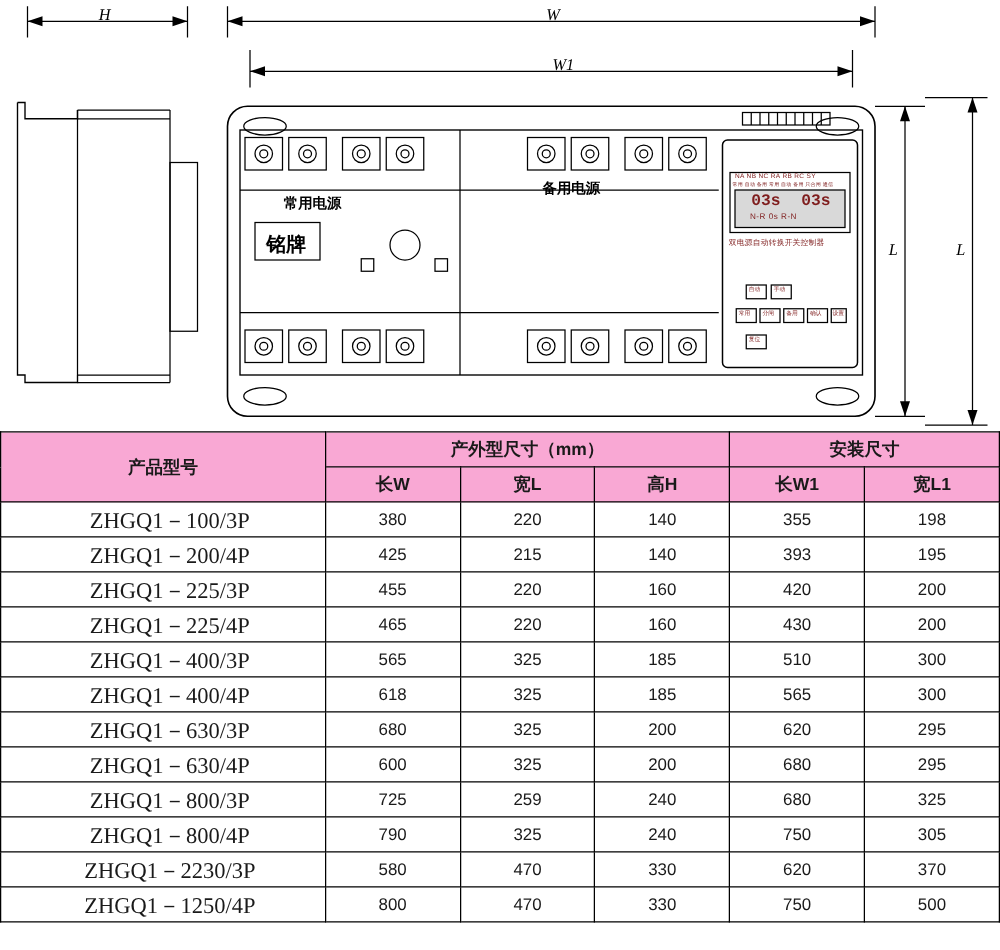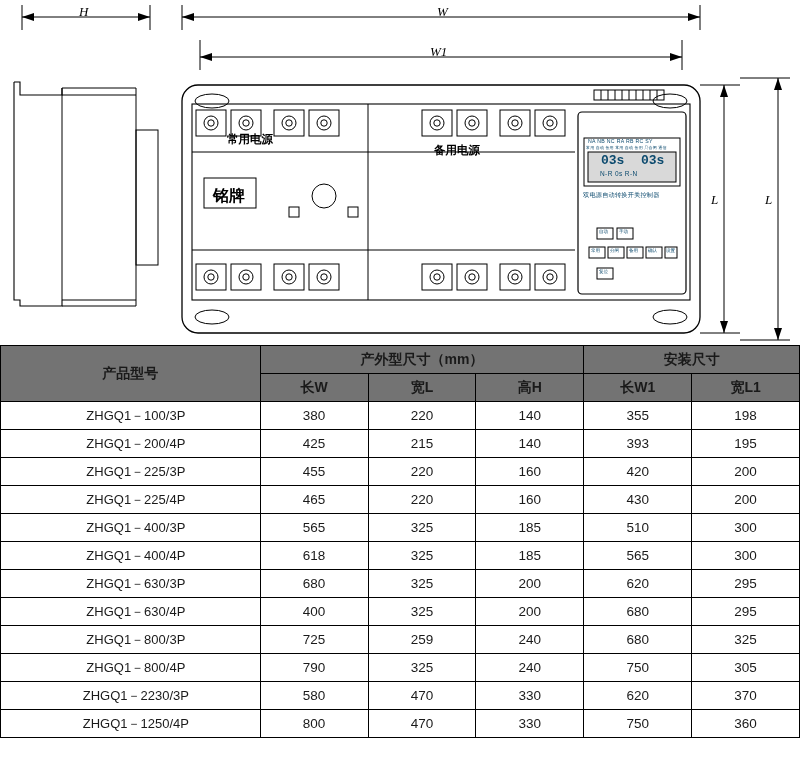--- a/index.html
+++ b/index.html
@@ -22,21 +22,21 @@
     font-family: "Liberation Serif", serif;
     font-style: italic;
     color: #000;
     white-space: nowrap;
   }
 
   
   .ctrl-text {
     position: absolute;
     font-family: "Liberation Sans", sans-serif;
-    color: #0c4a6e;
+    color: #7f1d1d;
     white-space: nowrap;
     line-height: 1.05;
   }
 
   .body-label {
     position: absolute;
     font-size: 11.5px;
     font-weight: bold;
     font-family: "Liberation Sans", sans-serif;
     color: #000;
@@ -53,24 +53,25 @@
   }
   #spec-table th, #spec-table td {
     border: 1px solid #000;
     text-align: center;
     font-size: 13.5px;
     font-weight: normal;
     padding: 0;
     height: 28px;
     background: #fff;
   }
-  #spec-table thead th { background: #737373; font-weight: bold; font-size: 14px; }
+  #spec-table thead th { background: #f9a8d4; font-weight: bold; font-size: 14px; }
   #spec-table tbody td:first-child {
-    font-size: 13px;
+    font-size: 18px;
     padding-left: 11px;
+    font-family: Liberation Serif, serif;
   }
   .col-model { width: 260px; }
   .col-num   { width: 108px; }
 </style>
 </head>
 <body>
 
 <div id="page">
 
   <div id="drawing">
@@ -221,25 +222,25 @@
         <line x1="740" y1="78" x2="790" y2="78"></line>
         <line x1="740" y1="340" x2="790" y2="340"></line>
         <line x1="778" y1="78" x2="778" y2="340"></line>
         <polygon points="778,78 774,90 782,90" fill="#000" stroke="none"></polygon>
         <polygon points="778,340 774,328 782,328" fill="#000" stroke="none"></polygon>
       </g>
     </svg>
 
     <div class="dimlabel" style="left:79px;  top:4px;">H</div>
     <div class="dimlabel" style="left:437px; top:4px;">W</div>
-    <div class="dimlabel" style="left:430px; top:44px;">W1</div>
+    <div class="dimlabel" style="left:442px; top:44px;">W1</div>
     <div class="dimlabel" style="left:711px; top:192px;">L</div>
     <div class="dimlabel" style="left:765px; top:192px;">L</div>
 
-    <div class="body-label" style="left:227px; top:132px;">常用电源</div>
+    <div class="body-label" style="left:227px; top:155px;">常用电源</div>
     <div class="body-label" style="left:434px; top:143px;">备用电源</div>
     <div class="body-label" style="left:213px; top:186px; font-size:16px;">铭牌</div>
 
     <div class="ctrl-text" style="left:588px; top:139px; font-size:5.2px; letter-spacing:0.3px;">NA NB NC  RA RB RC   SY</div>
     <div class="ctrl-text" style="left:586px; top:146px; font-size:4px; letter-spacing:0.2px;">常用 自动 备用 常用 自动 备用  只合闸  通信</div>
 
     <div class="ctrl-text" style="left:601px; top:154px; font-size:13px; font-weight:bold; font-family:'Liberation Mono',monospace;">03s</div>
     <div class="ctrl-text" style="left:641px; top:154px; font-size:13px; font-weight:bold; font-family:'Liberation Mono',monospace;">03s</div>
     <div class="ctrl-text" style="left:600px; top:171px; font-size:6.5px; letter-spacing:0.4px;">N-R 0s  R-N</div>
 
@@ -324,21 +325,21 @@
         <tr>
           <td class="col-model">ZHGQ1－630/3P</td>
           <td class="col-num">680</td>
           <td class="col-num">325</td>
           <td class="col-num">200</td>
           <td class="col-num">620</td>
           <td class="col-num">295</td>
         </tr>
         <tr>
           <td class="col-model">ZHGQ1－630/4P</td>
-          <td class="col-num">400</td>
+          <td class="col-num">600</td>
           <td class="col-num">325</td>
           <td class="col-num">200</td>
           <td class="col-num">680</td>
           <td class="col-num">295</td>
         </tr>
         <tr>
           <td class="col-model">ZHGQ1－800/3P</td>
           <td class="col-num">725</td>
           <td class="col-num">259</td>
           <td class="col-num">240</td>
@@ -360,18 +361,18 @@
           <td class="col-num">330</td>
           <td class="col-num">620</td>
           <td class="col-num">370</td>
         </tr>
         <tr>
           <td class="col-model">ZHGQ1－1250/4P</td>
           <td class="col-num">800</td>
           <td class="col-num">470</td>
           <td class="col-num">330</td>
           <td class="col-num">750</td>
-          <td class="col-num">360</td>
+          <td class="col-num">500</td>
         </tr>
       </tbody>
   </table>
 
 </div>
 
 </body></html>

